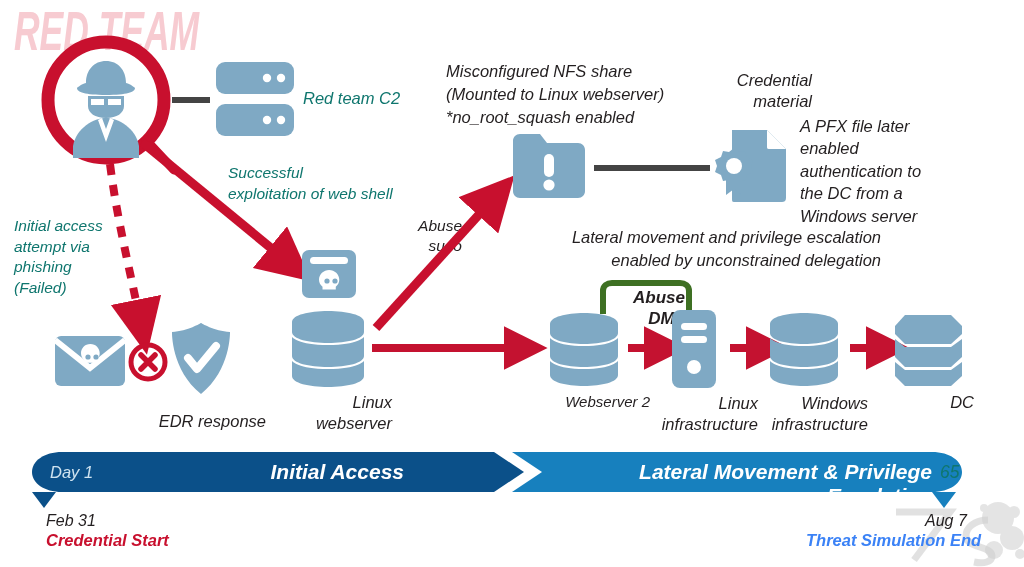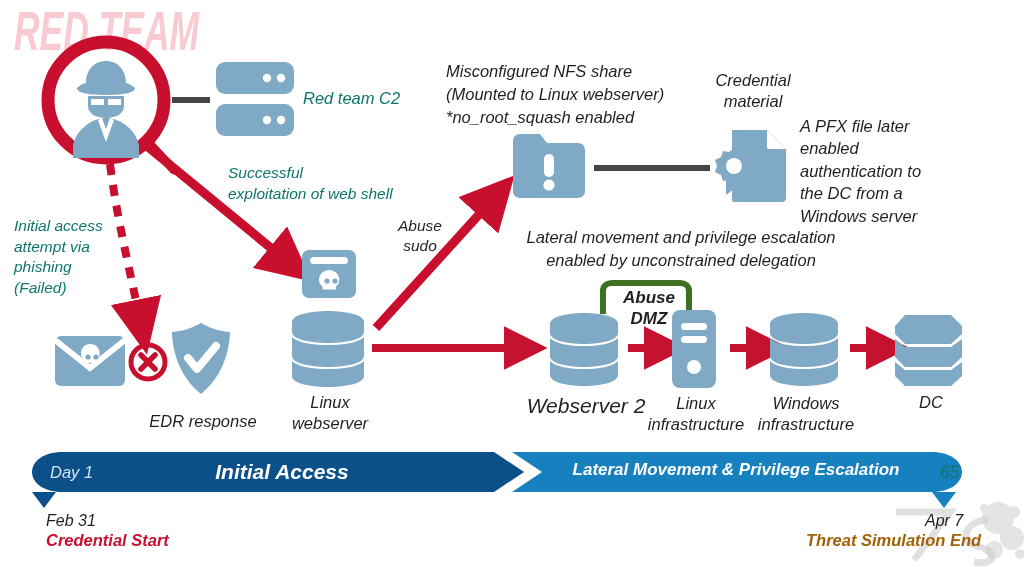--- a/index.html
+++ b/index.html
@@ -7,21 +7,21 @@
     width:1024px;height:567px;
     background:#ffffff;
     font-family:"Liberation Sans","DejaVu Sans",sans-serif;
     overflow:hidden;
     position:relative;
   }
   #stage{position:absolute;left:0;top:0;width:1024px;height:567px;font-style:italic;}
   .abs{position:absolute;}
   .lbl{position:absolute;color:#231f20;line-height:1.2;white-space:pre;}
   .lbl-red{position:absolute;color:#0f766e;line-height:1.24;white-space:pre;}
-  .ctr{text-align:center;}
+  .ctr{text-align:right;}
   svg{display:block;overflow:visible;}
 </style>
 </head>
 <body>
 
 <div id="stage">
 
   <div class="abs" style="left:14px;top:2px;width:200px;height:58px;">
     <svg width="200" height="58" viewBox="0 0 200 58">
       <text x="0" y="46" font-family="'Liberation Sans',sans-serif" font-size="52" font-weight="bold" fill="#F7CBD1" transform="scale(1.0,1.05)" textLength="185" lengthAdjust="spacingAndGlyphs">RED TEAM</text>
@@ -256,21 +256,21 @@
       <g fill="#7FA9C4">
         <path d="M2 12 C2 5 18 1 36 1 C54 1 70 5 70 12 L70 21 C70 28 54 32 36 32
                  C18 32 2 28 2 21 Z"></path>
         <path d="M2 26 C2 26 8 34 36 34 C64 34 70 26 70 26 L70 44 C70 51 54 55 36 55
                  C18 55 2 51 2 44 Z"></path>
         <path d="M2 49 C2 49 8 57 36 57 C64 57 70 49 70 49 L70 63 C70 70 54 74 36 74
                  C18 74 2 70 2 63 Z"></path>
       </g>
     </svg>
   </div>
-  <div class="lbl ctr" style="left:522px;top:393px;width:128px;font-size:21px;">Webserver 2</div>
+  <div class="lbl ctr" style="left:522px;top:393px;width:128px;font-size:15px;">Webserver 2</div>
 
   <div class="abs" style="left:628px;top:337px;width:48px;height:22px;">
     <svg width="48" height="22" viewBox="0 0 48 22">
       <defs>
         <marker id="ahB" markerWidth="5.5" markerHeight="5.5" refX="2.3" refY="2.75" orient="auto">
           <path d="M0,0 L5.5,2.75 L0,5.5 Z" fill="#C41230"></path>
         </marker>
       </defs>
       <line x1="0" y1="11" x2="34" y2="11" stroke="#C41230" stroke-width="8" marker-end="url(#ahB)"></line>
     </svg>
@@ -365,22 +365,22 @@
       <g>
         <path d="M512 4 L542 24 L512 44 L932 44 C950 44 962 35 962 24 C962 13 950 4 932 4 Z" fill="#1780BE"></path>
         <path d="M932 44 L956 44 L944 60 Z" fill="#1780BE"></path>
       </g>
     </svg>
   </div>
 
   <div class="abs" style="left:50px;top:463px;color:#cfe3f0;font-size:16.5px;">Day 1</div>
   <div class="abs ctr" style="left:160px;top:460px;width:244px;color:#ffffff;font-size:21px;font-weight:bold;">Initial Access</div>
 
-  <div class="abs ctr" style="left:540px;top:460px;width:392px;color:#ffffff;font-size:17px;font-weight:bold;">Lateral Movement &amp; Privilege Escalation</div>
+  <div class="abs ctr" style="left:540px;top:460px;width:392px;color:#ffffff;font-size:21px;font-weight:bold;">Lateral Movement &amp; Privilege Escalation</div>
   <div class="abs" style="left:940px;top:462px;color:#0f766e;font-size:17.5px;">65</div>
 
   <div class="abs" style="left:46px;top:512px;color:#231f20;font-size:16px;">Feb 31</div>
   <div class="abs" style="left:46px;top:531px;color:#C8102E;font-size:16.5px;font-weight:bold;">Credential Start</div>
 
-  <div class="abs" style="left:925px;top:512px;color:#231f20;font-size:16px;">Apr 7</div>
-  <div class="abs" style="left:806px;top:531px;color:#a16207;font-size:16.5px;font-weight:bold;">Threat Simulation End</div>
+  <div class="abs" style="left:925px;top:512px;color:#231f20;font-size:16px;">Aug 7</div>
+  <div class="abs" style="left:806px;top:531px;color:#3b82f6;font-size:16.5px;font-weight:bold;">Threat Simulation End</div>
 
 </div>
 
 </body></html>

